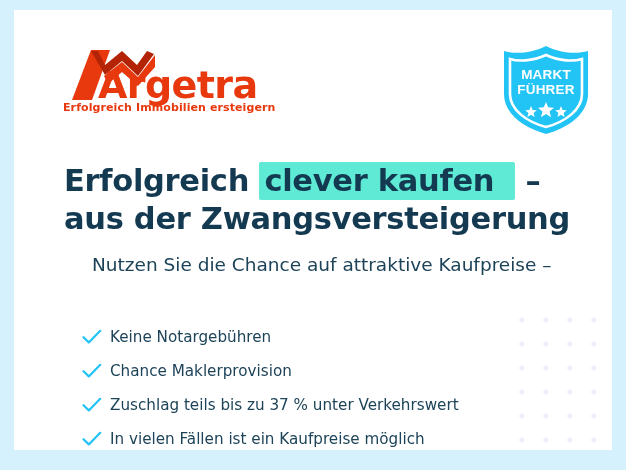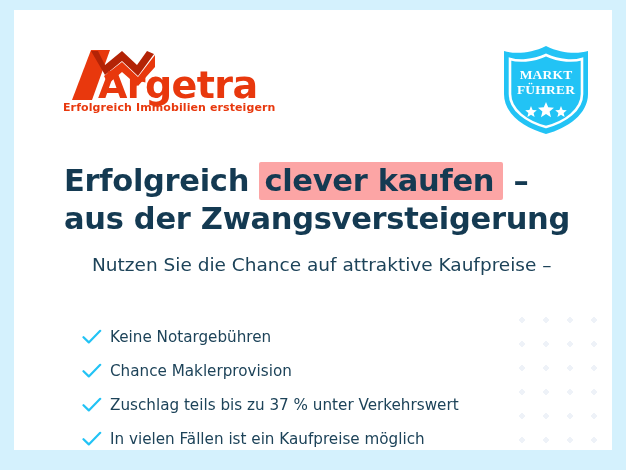--- a/index.html
+++ b/index.html
@@ -92,41 +92,41 @@
     position: absolute;
     left: 0;
     top: 24px;
     width: 92px;
     text-align: center;
     color: #ffffff;
     font-weight: 700;
     font-size: 13.5px;
     line-height: 14.5px;
     letter-spacing: 0.2px;
-    font-family: Liberation Serif, serif;
+    font-family: Liberation Sans, sans-serif;
     pointer-events: none;
   }
   .badge-text span { display: block; }
 
   
   .headline {
     position: absolute;
     left: 50px;
     top: 132px;
     width: 520px;
     font-size: 30.5px;
     font-weight: 700;
     color: #143a52;
     line-height: 38px;
     letter-spacing: -0.3px;
     font-family: "DejaVu Sans", sans-serif;
   }
   .headline .hl {
-    background: #fca5a5;
-    padding: 1px 9px 2px 5px;
+    background: #5eead4;
+    padding: 1px 21px 2px 5px;
     border-radius: 2px;
     box-decoration-break: clone;
     text-align: right;
     -webkit-box-decoration-break: clone;
   }
   .headline-line2 { display: block; }
 
   
   .subhead {
     position: absolute;

